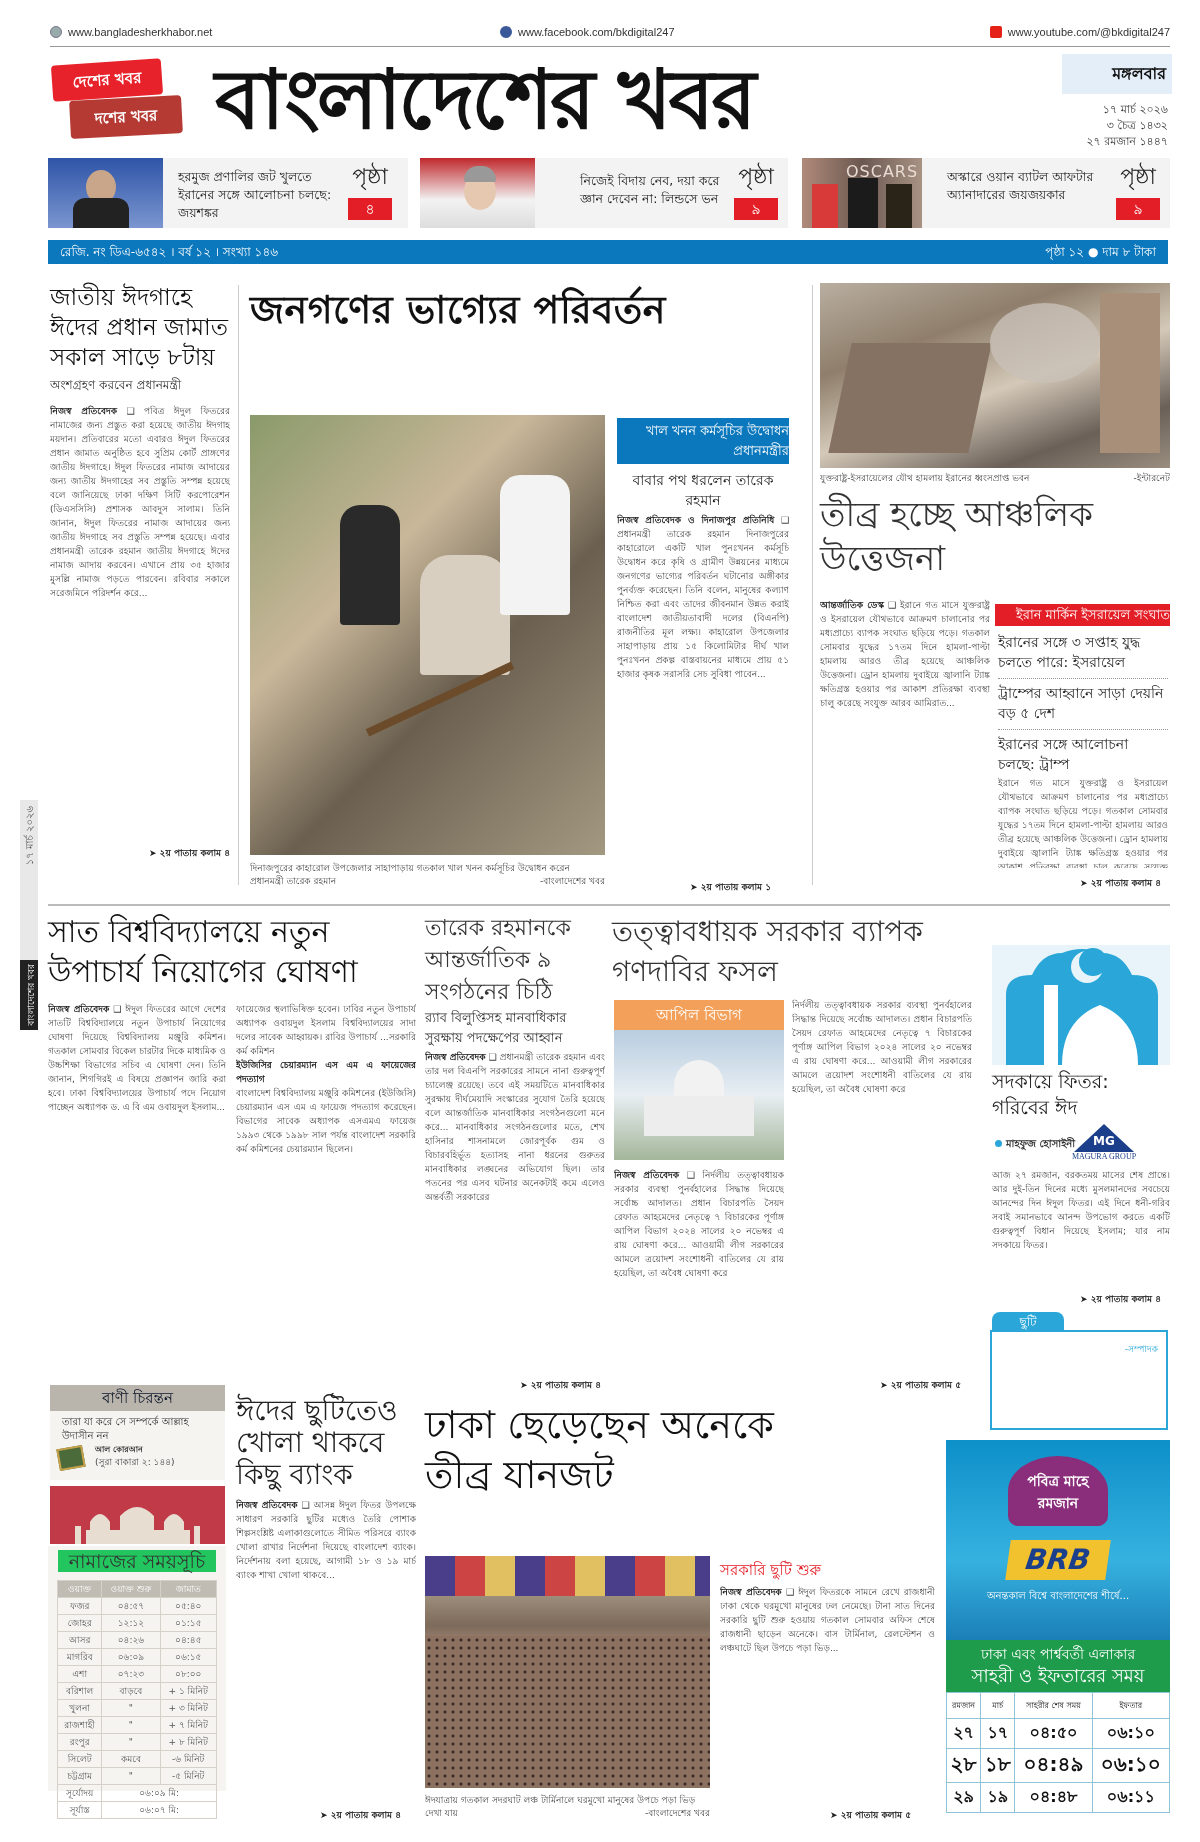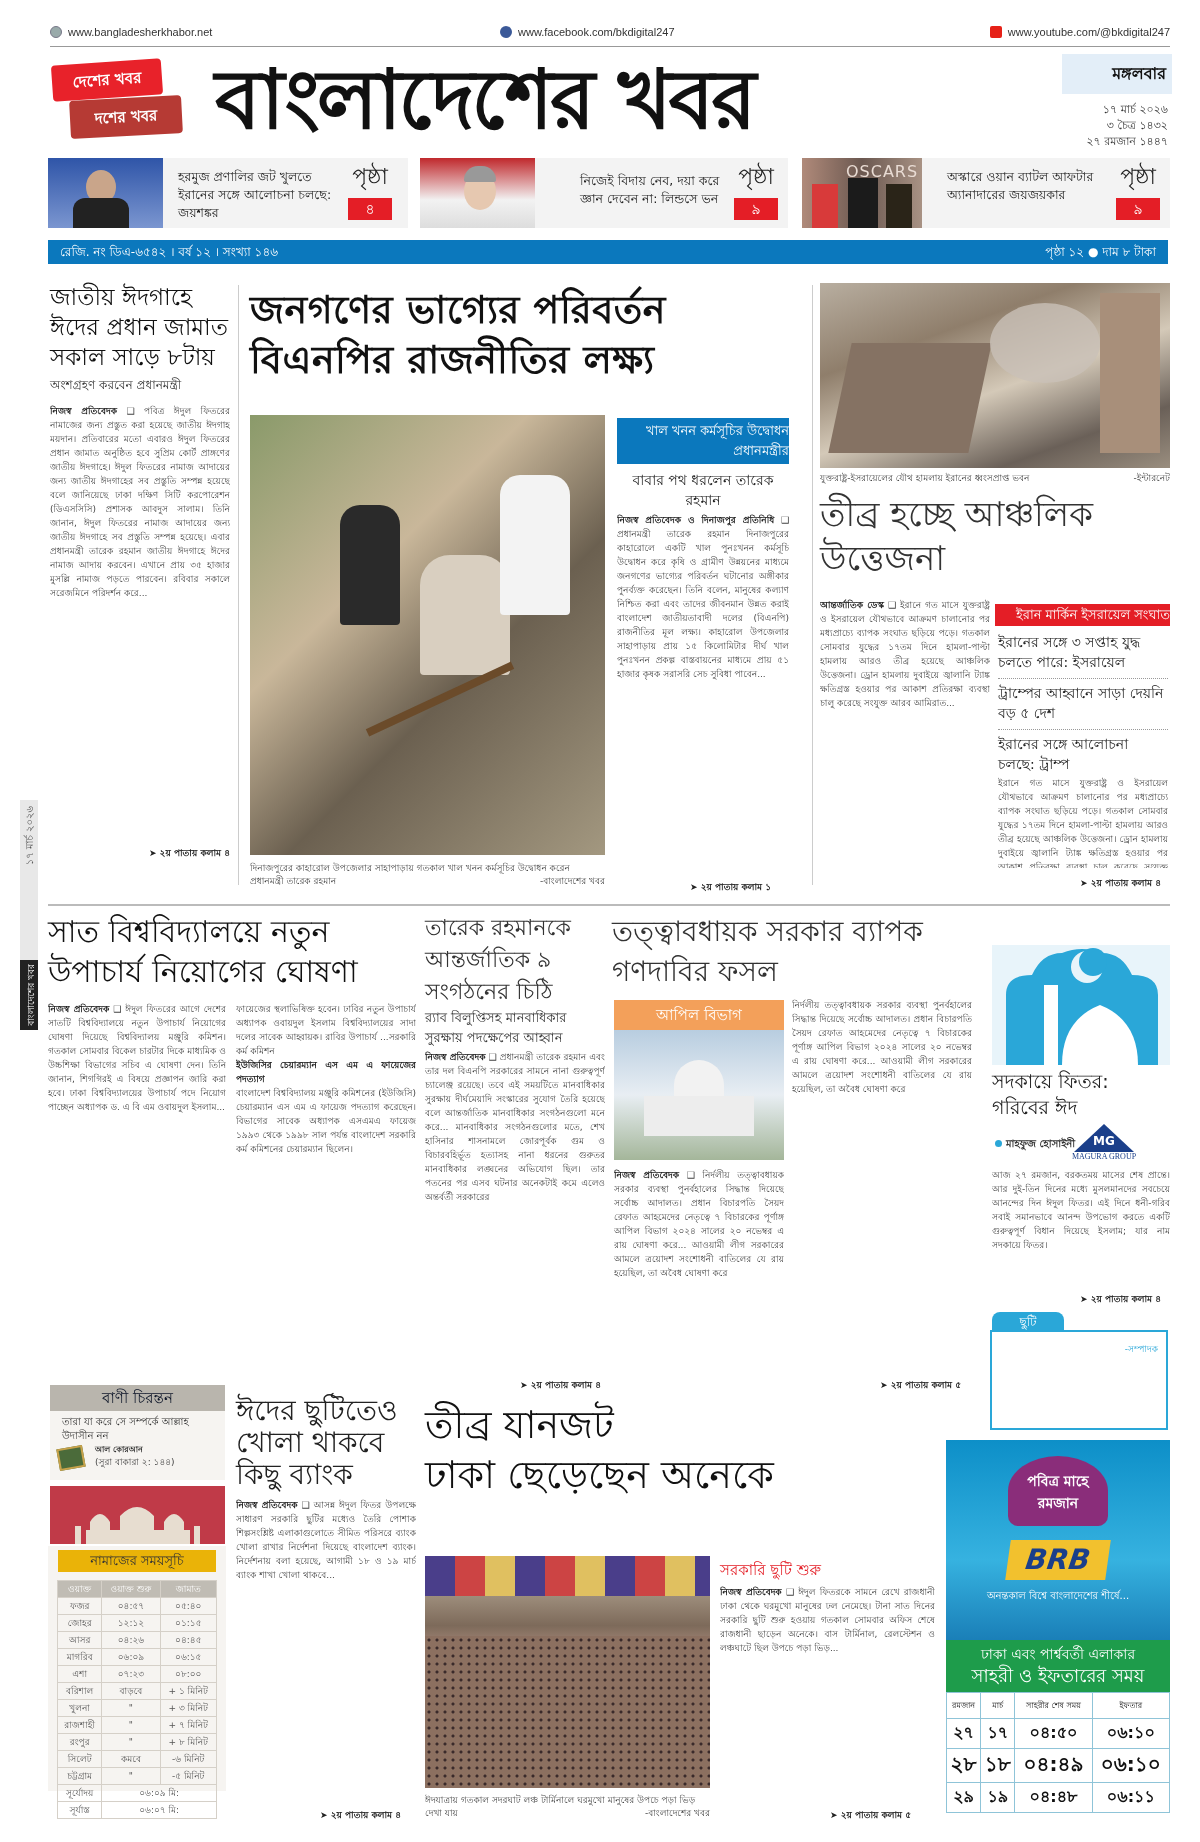--- a/index.html
+++ b/index.html
@@ -116,21 +116,20 @@
   <div class="body-text" style="height:440px;margin-top:8px">
     <span class="by">নিজস্ব প্রতিবেদক</span> ❑
     <span>পবিত্র ঈদুল ফিতরের নামাজের জন্য প্রস্তুত করা হয়েছে জাতীয় ঈদগাহ ময়দান। প্রতিবারের মতো এবারও ঈদুল ফিতরের প্রধান জামাত অনুষ্ঠিত হবে সুপ্রিম কোর্ট প্রাঙ্গণের জাতীয় ঈদগাহে। ঈদুল ফিতরের নামাজ আদায়ের জন্য জাতীয় ঈদগাহের সব প্রস্তুতি সম্পন্ন হয়েছে বলে জানিয়েছে ঢাকা দক্ষিণ সিটি করপোরেশন (ডিএসসিসি) প্রশাসক আবদুস সালাম। তিনি জানান, ঈদুল ফিতরের নামাজ আদায়ের জন্য জাতীয় ঈদগাহে সব প্রস্তুতি সম্পন্ন হয়েছে। এবার প্রধানমন্ত্রী তারেক রহমান জাতীয় ঈদগাহে ঈদের নামাজ আদায় করবেন। এখানে প্রায় ৩৫ হাজার মুসল্লি নামাজ পড়তে পারবেন। রবিবার সকালে সরেজমিনে পরিদর্শন করে...</span>
   </div>
   <div class="cont" style="text-align:right;margin-top:2px">➤ <span>২য় পাতায় কলাম ৪</span></div>
 </div>
 <div class="abs col-rule" style="left:238px;top:285px;height:600px"></div>
 
 <div class="abs" style="left:250px;top:285px;width:560px">
   <div class="hl" style="font-size:38px;line-height:50px;font-weight:bold;letter-spacing:0.5px">জনগণের ভাগ্যের পরিবর্তন</div>
-  <div class="hl" style="font-size:38px;line-height:50px;font-weight:bold;letter-spacing:0.5px">বিএনপির রাজনীতির লক্ষ্য</div>
 </div>
 <div class="abs photo" style="left:250px;top:415px;width:355px;height:440px">
   <div style="position:absolute;left:90px;top:90px;width:60px;height:120px;background:#2a2a2a;border-radius:20px 20px 4px 4px"></div>
   <div style="position:absolute;left:170px;top:140px;width:90px;height:120px;background:#d9cfc0;border-radius:30px 30px 4px 4px"></div>
   <div style="position:absolute;left:250px;top:60px;width:70px;height:140px;background:#f3f3f3;border-radius:20px 20px 4px 4px"></div>
   <div style="position:absolute;left:110px;top:280px;width:160px;height:8px;background:#6b4b2a;transform:rotate(-25deg)"></div>
 </div>
 <div class="abs redbar" style="left:617px;top:418px;width:172px;height:46px;background:#0b78bd;font-size:13px;line-height:20px;padding-top:3px">খাল খনন কর্মসূচির উদ্বোধন প্রধানমন্ত্রীর</div>
 <div class="abs" style="left:617px;top:470px;width:172px;text-align:center;font-size:14px;line-height:20px;color:#222">বাবার পথ ধরলেন তারেক রহমান</div>
 <div class="abs body-text" style="left:617px;top:513px;width:172px;height:340px">
@@ -233,21 +232,21 @@
   <div style="position:absolute;left:45px;top:70px;font-size:9px;color:#444">(সুরা বাকারা ২: ১৪৪)</div>
 </div>
 <div class="abs" style="left:50px;top:1486px;width:175px;height:58px;background:#c03a48">
   <svg width="175" height="58" viewBox="0 0 175 58">
     <path d="M25 58 V40 h6 V58 M40 58 V36 Q50 20 60 36 V58 M70 58 V30 Q87 12 104 30 V58 M114 58 V36 Q124 20 134 36 V58 M144 58 V40 h6 V58" fill="#e7ddd0"></path>
     <rect x="36" y="44" width="104" height="14" fill="#e7ddd0"></rect>
   </svg>
 </div>
 
 <div class="abs namaz" style="top:1546px;height:245px">
-  <div style="background:#eab308;margin:4px 10px 8px;text-align:center;font-size:13px;line-height:22px;color:#333">নামাজের সময়সূচি</div>
+  <div style="background:#22c55e;margin:4px 10px 8px;text-align:center;font-size:19px;line-height:22px;color:#333">নামাজের সময়সূচি</div>
   <table>
     <tbody>
         <tr>
           <th>ওয়াক্ত</th>
           <th>ওয়াক্ত শুরু</th>
           <th>জামাত</th>
         </tr>
     <tr>
           <td>ফজর</td>
           <td>০৪:৫৭</td>
@@ -316,22 +315,22 @@
 </div>
 
 <div class="abs hl" style="left:236px;top:1395px;width:180px;font-size:28px;line-height:32px;color:#222">ঈদের ছুটিতেও খোলা থাকবে কিছু ব্যাংক</div>
 <div class="abs body-text" style="left:236px;top:1498px;width:180px;height:300px">
   <span class="by">নিজস্ব প্রতিবেদক</span> ❑
   <span>আসন্ন ঈদুল ফিতর উপলক্ষে সাধারণ সরকারি ছুটির মধ্যেও তৈরি পোশাক শিল্পসংশ্লিষ্ট এলাকাগুলোতে সীমিত পরিসরে ব্যাংক খোলা রাখার নির্দেশনা দিয়েছে বাংলাদেশ ব্যাংক। নির্দেশনায় বলা হয়েছে, আগামী ১৮ ও ১৯ মার্চ ব্যাংক শাখা খোলা থাকবে...</span>
 </div>
 <div class="abs cont" style="left:320px;top:1808px">➤ <span>২য় পাতায় কলাম ৪</span></div>
 
 <div class="abs" style="left:425px;top:1400px;width:510px">
+  <div class="hl" style="font-size:38px;line-height:50px">ঢাকা ছেড়েছেন অনেকে</div>
   <div class="hl" style="font-size:38px;line-height:50px">তীব্র যানজট</div>
-  <div class="hl" style="font-size:38px;line-height:50px">ঢাকা ছেড়েছেন অনেকে</div>
 </div>
 <div class="abs photo3" style="left:425px;top:1556px;width:285px;height:232px">
   <div style="position:absolute;left:0;top:0;width:285px;height:40px;background:repeating-linear-gradient(90deg,#4a3e8a 0 30px,#c44 30px 60px,#e0c060 60px 90px)"></div>
   <div style="position:absolute;left:0;top:80px;width:285px;height:152px;background:radial-gradient(circle,#3a2a2a 1px,transparent 2px) 0 0/8px 8px,#8c7060"></div>
 </div>
 <div class="abs caption" style="left:425px;top:1794px;width:285px">
   <span>ঈদযাত্রায় গতকাল সদরঘাট লঞ্চ টার্মিনালে ঘরমুখো মানুষের উপচে পড়া ভিড় দেখা যায়</span>
   <span style="float:right">-বাংলাদেশের খবর</span>
 </div>
 <div class="abs" style="left:720px;top:1558px;font-size:15px;color:#e41e26">সরকারি ছুটি শুরু</div>

